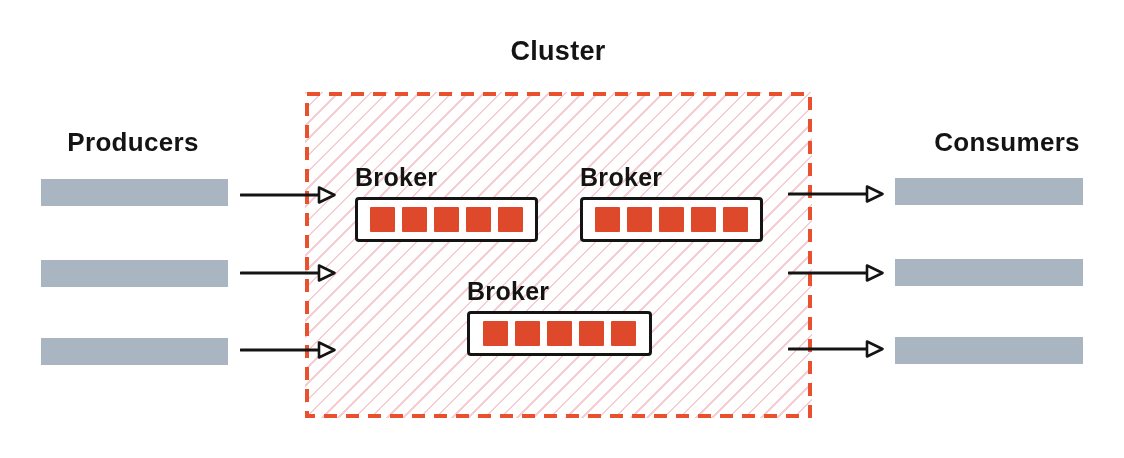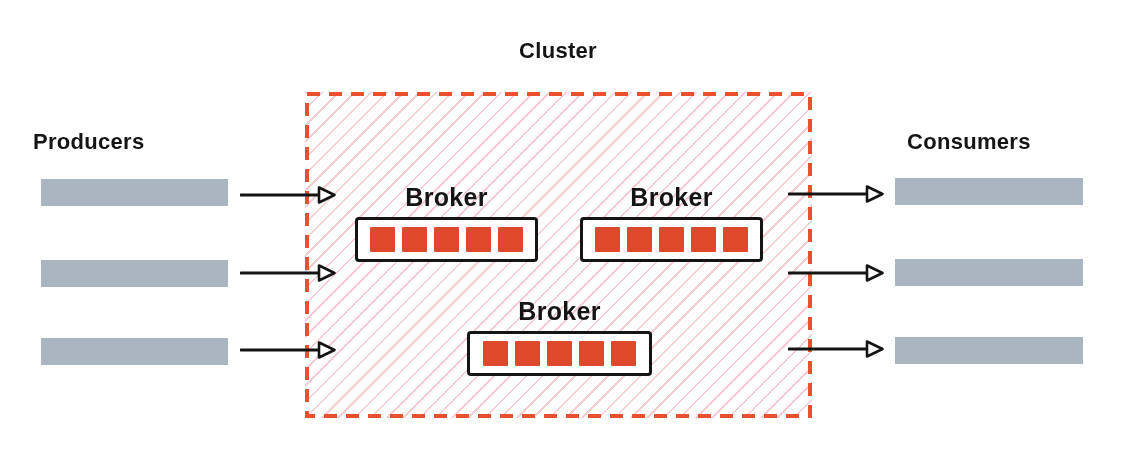--- a/index.html
+++ b/index.html
@@ -13,26 +13,26 @@
   .canvas{
     position:relative;
     width:1124px;height:458px;
     background:#ffffff;
     font-family:"Liberation Sans",sans-serif;
     color:var(--ink);
     overflow:hidden;
   }
   .title{
     position:absolute;left:458px;top:36px;width:200px;
-    text-align:center;font-size:22px;font-weight:600;line-height:30px;
+    text-align:center;font-size:27px;font-weight:600;line-height:30px;
     letter-spacing:.3px;
   }
   .side-label{
-    position:absolute;top:127px;width:200px;
-    font-size:22px;font-weight:600;line-height:30px;letter-spacing:.3px;
+    position:absolute;top:127px;width:200px;text-align:center;
+    font-size:26px;font-weight:600;line-height:30px;letter-spacing:.3px;
   }
   .producers-label{left:33px;}
   .consumers-label{left:907px;}
 
   .cluster-box{
     position:absolute;left:305px;top:92px;width:507px;height:326px;
     background:repeating-linear-gradient(135deg,
       var(--hatch-pink) 0px, var(--hatch-pink) 1.8px,
       transparent 1.8px, transparent 11.5px);
   }
@@ -45,21 +45,21 @@
   .bar{position:absolute;height:27px;background:var(--stream-gray);}
   .p-bars .bar{left:41px;width:187px;}
   .p-bars .bar:nth-child(1){top:179px;}
   .p-bars .bar:nth-child(2){top:260px;}
   .p-bars .bar:nth-child(3){top:338px;}
   .c-bars .bar{left:895px;width:188px;}
   .c-bars .bar:nth-child(1){top:178px;}
   .c-bars .bar:nth-child(2){top:259px;}
   .c-bars .bar:nth-child(3){top:337px;}
 
-  .broker{position:absolute;width:183px;text-align:center;margin-top:20px;}
+  .broker{position:absolute;width:183px;text-align:left;}
   .broker-1{left:355px;top:163px;}
   .broker-2{left:580px;top:163px;}
   .broker-3{left:467px;top:277px;width:185px;}
   .broker-label{font-size:25px;font-weight:600;line-height:28px;margin-bottom:6px;letter-spacing:.3px;}
   .broker-box{
     height:45px;background:#ffffff;
     border:3px solid var(--ink);border-radius:4px;
     box-sizing:border-box;
     display:flex;align-items:center;justify-content:center;gap:7px;
   }

